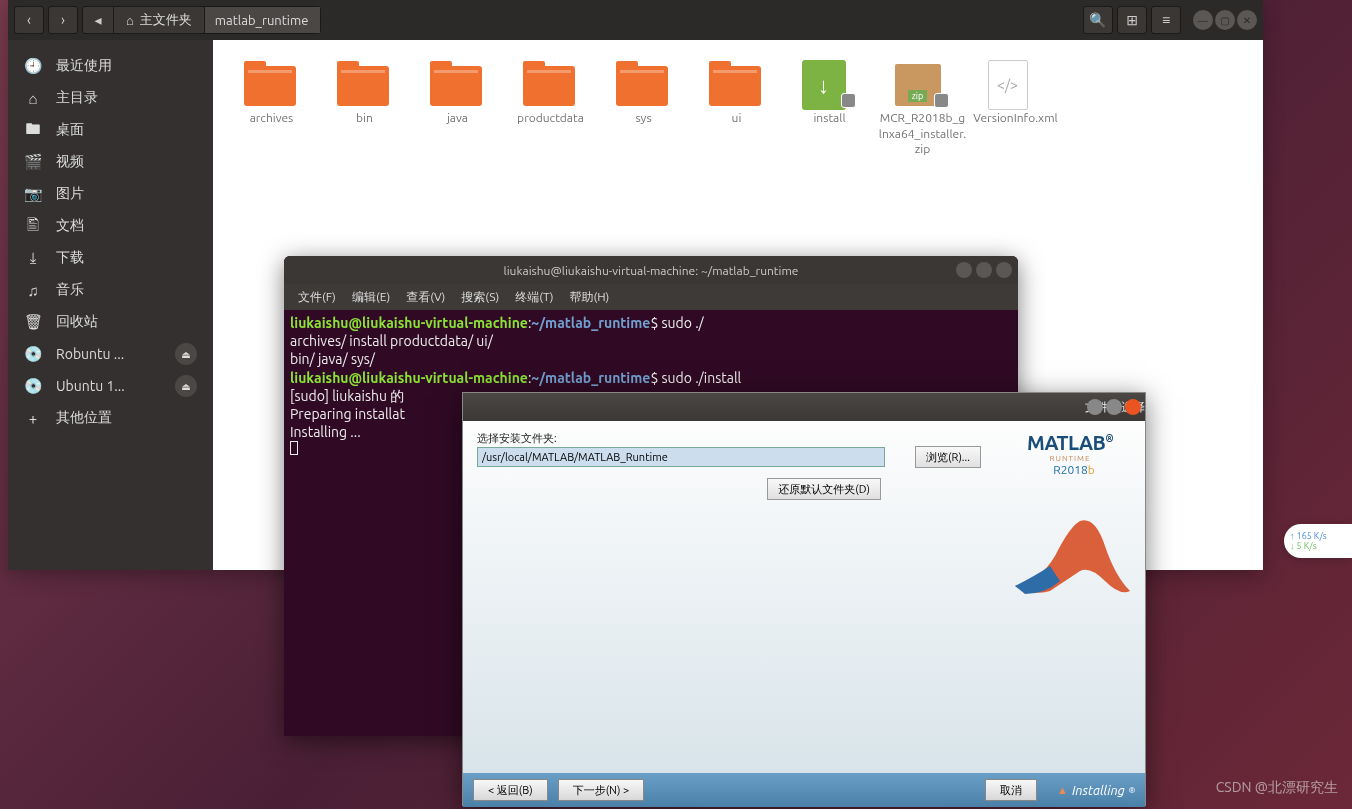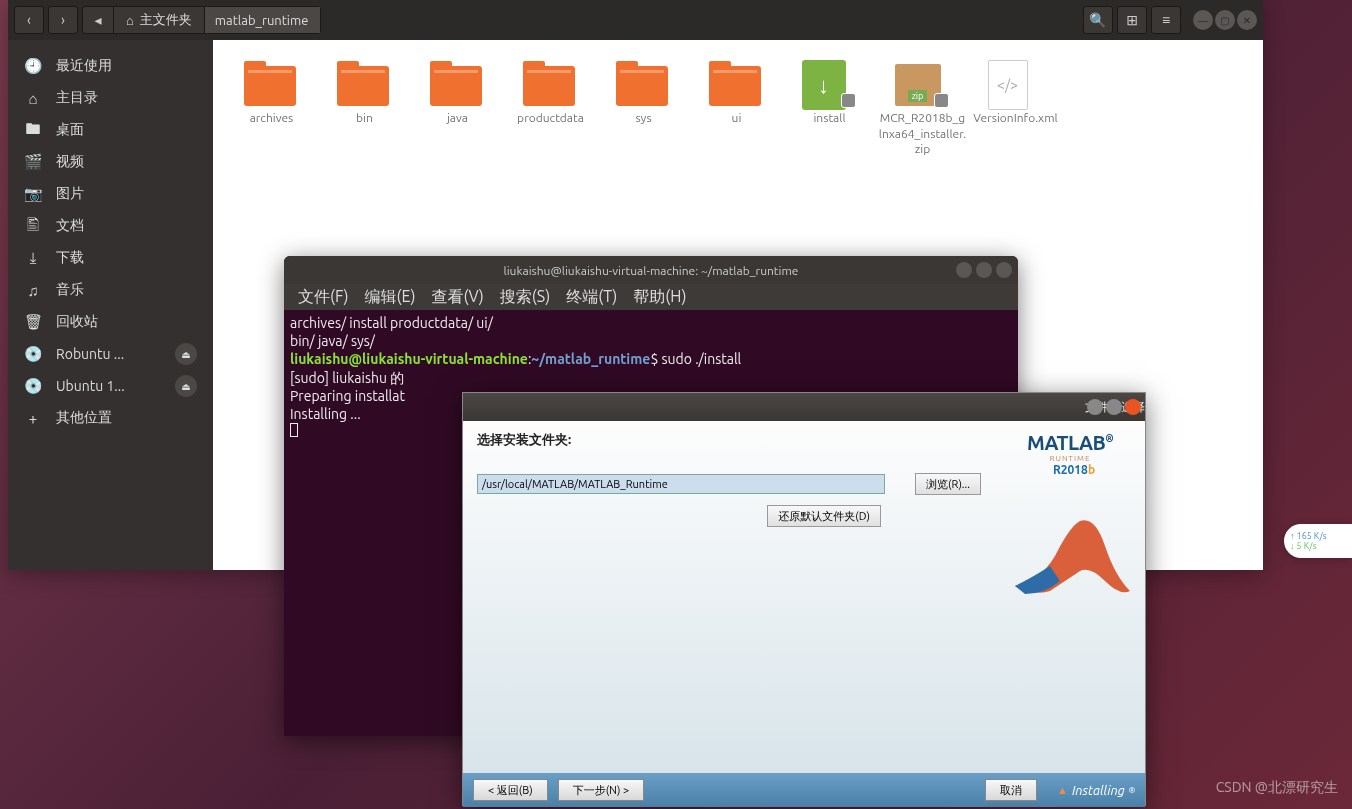--- a/index.html
+++ b/index.html
@@ -32,44 +32,44 @@
 .doc-ic::before { content:""; position:absolute; top:8px; left:6px; right:6px; height:2px; background:#ccc; box-shadow:0 5px 0 #ccc,0 10px 0 #ccc,0 15px 0 #ccc,0 20px 0 #ccc; }
 .zip-ic { width:46px; height:42px; background:#c89860; border-radius:2px; position:relative; margin-top:4px; display:flex; align-items:flex-end; justify-content:center; }
 .zip-ic::after { content:"zip"; background:#7a5; color:#fff; font-size:9px; padding:1px 4px; position:absolute; bottom:4px; }
 .xml-ic { width:40px; height:50px; background:#fff; border:1px solid #ccc; border-radius:2px; display:flex; align-items:center; justify-content:center; color:#aaa; font-size:14px; }
 .flabel { font-size:12px; color:#737373; line-height:1.3; word-break:break-word; max-width:88px; }
 
 .terminal-window { position:absolute; left:284px; top:256px; width:734px; height:480px; background:#300a24; border-radius:6px 6px 0 0; box-shadow:0 5px 25px rgba(0,0,0,0.5); }
 .term-titlebar { height:28px; background:#3a3735; border-radius:6px 6px 0 0; display:flex; align-items:center; justify-content:center; color:#ccc; font-size:12px; position:relative; }
 .term-wctrl { position:absolute; right:6px; display:flex; gap:4px; }
 .term-wcbtn { width:16px; height:16px; border-radius:50%; background:#5a5755; }
-.term-menubar { height:26px; background:#3d3a38; display:flex; align-items:center; padding:0 8px; gap:4px; color:#ddd; font-size:16px; }
+.term-menubar { height:26px; background:#3d3a38; display:flex; align-items:center; padding:0 8px; gap:4px; color:#ddd; font-size:12px; }
 .term-menu { padding:2px 6px; cursor:pointer; }
 .term-body { padding:4px 6px; font-family:"Ubuntu Mono",monospace; font-size:14px; line-height:1.3; }
 .t-user { color:#8ae234; font-weight:bold; }
 .t-path { color:#729fcf; font-weight:bold; }
 .t-text { color:#eee; }
 .cursor-block { display:inline-block; width:8px; height:14px; border:1px solid #eee; }
 
 .installer-window { position:absolute; left:462px; top:392px; width:684px; height:414px; background:#ececec; border:1px solid #888; box-shadow:0 5px 25px rgba(0,0,0,0.5); }
 .inst-titlebar { height:28px; background:linear-gradient(#4a4745,#3a3735); display:flex; align-items:center; justify-content:flex-end; color:#eee; font-size:12px; position:relative; }
 .inst-wctrl { position:absolute; right:4px; display:flex; gap:3px; }
 .inst-wcbtn { width:16px; height:16px; border-radius:50%; }
 .inst-body { display:flex; height:352px; background:linear-gradient(#fdfdfd,#d8e4ea); }
 .inst-left { flex:1; padding:10px 14px; }
-.inst-label { font-size:13px; color:#222; margin-bottom:24px;font-weight:bold; }
+.inst-label { font-size:11px; color:#222; margin-bottom:0; }
 .inst-row { display:flex; gap:30px; align-items:center; margin-bottom:10px; }
 .inst-input { flex:1; height:20px; border:1px solid #7a9; padding:1px 4px; font-size:11px; background:#fff; }
 .inst-input.sel { background:#cde; }
 .inst-btn { height:22px; padding:0 10px; font-size:11px; background:linear-gradient(#f8f8f8,#e0e0e0); border:1px solid #999; cursor:pointer; }
 .inst-right { width:150px; padding:10px 6px; display:flex; flex-direction:column; align-items:center; }
 .matlab-logo { font-size:20px; font-weight:bold; color:#1a4e7a; letter-spacing:-0.5px; }
 .matlab-logo sup { font-size:10px; }
 .runtime-txt { font-size:8px; color:#c85; letter-spacing:1px; }
-.release-txt { font-size:12px; color:#1a6ea5; font-weight:bold;margin-left:8px; }
+.release-txt { font-size:12px; color:#1a6ea5; font-weight:normal;margin-left:8px; }
 .release-txt .b { color:#e8a030; }
 .wave-graphic { width:130px; height:120px; margin-top:20px; position:relative; }
 .wave-graphic svg { width:100%; height:100%; }
 .inst-footer { height:34px; background:linear-gradient(#6aa0c8,#4a80a8); display:flex; align-items:center; padding:0 10px; gap:10px; }
 .fbtn { height:22px; padding:0 14px; font-size:11px; background:linear-gradient(#f8f8f8,#d8d8d8); border:1px solid #888; cursor:pointer; }
 .mathworks { margin-left:auto; color:#fff; font-size:13px; font-style:italic; display:flex; align-items:center; gap:4px; }
 .mathworks::before { content:"▲"; color:#e85; font-size:11px; }
 
 .speed-widget { position:absolute; right:0; top:524px; width:68px; height:34px; background:#fff; border-radius:17px 0 0 17px; box-shadow:0 2px 8px rgba(0,0,0,0.2); padding:3px 6px; font-size:9px; display:flex; flex-direction:column; justify-content:center; }
 .speed-widget .up { color:#4a90d9; }
@@ -230,20 +230,21 @@
   </div>
   <div class="term-menubar" id="termmenu">
       <span class="term-menu">文件(F)</span>
       <span class="term-menu">编辑(E)</span>
       <span class="term-menu">查看(V)</span>
       <span class="term-menu">搜索(S)</span>
       <span class="term-menu">终端(T)</span>
       <span class="term-menu">帮助(H)</span>
     </div>
   <div class="term-body">
+    <div><span class="t-user">liukaishu@liukaishu-virtual-machine</span><span class="t-text">:</span><span class="t-path">~/matlab_runtime</span><span class="t-text">$ </span><span class="t-text">sudo ./</span></div>
     <div class="t-text">archives/     install       productdata/ ui/</div>
     <div class="t-text">bin/          java/         sys/</div>
     <div><span class="t-user">liukaishu@liukaishu-virtual-machine</span><span class="t-text">:</span><span class="t-path">~/matlab_runtime</span><span class="t-text">$ </span><span class="t-text">sudo ./install</span></div>
     <div class="t-text">[sudo] liukaishu 的</div>
     <div class="t-text">Preparing installat</div>
     <div class="t-text">Installing ...</div>
     <div><span class="cursor-block"></span></div>
   </div>
 </div>
 

